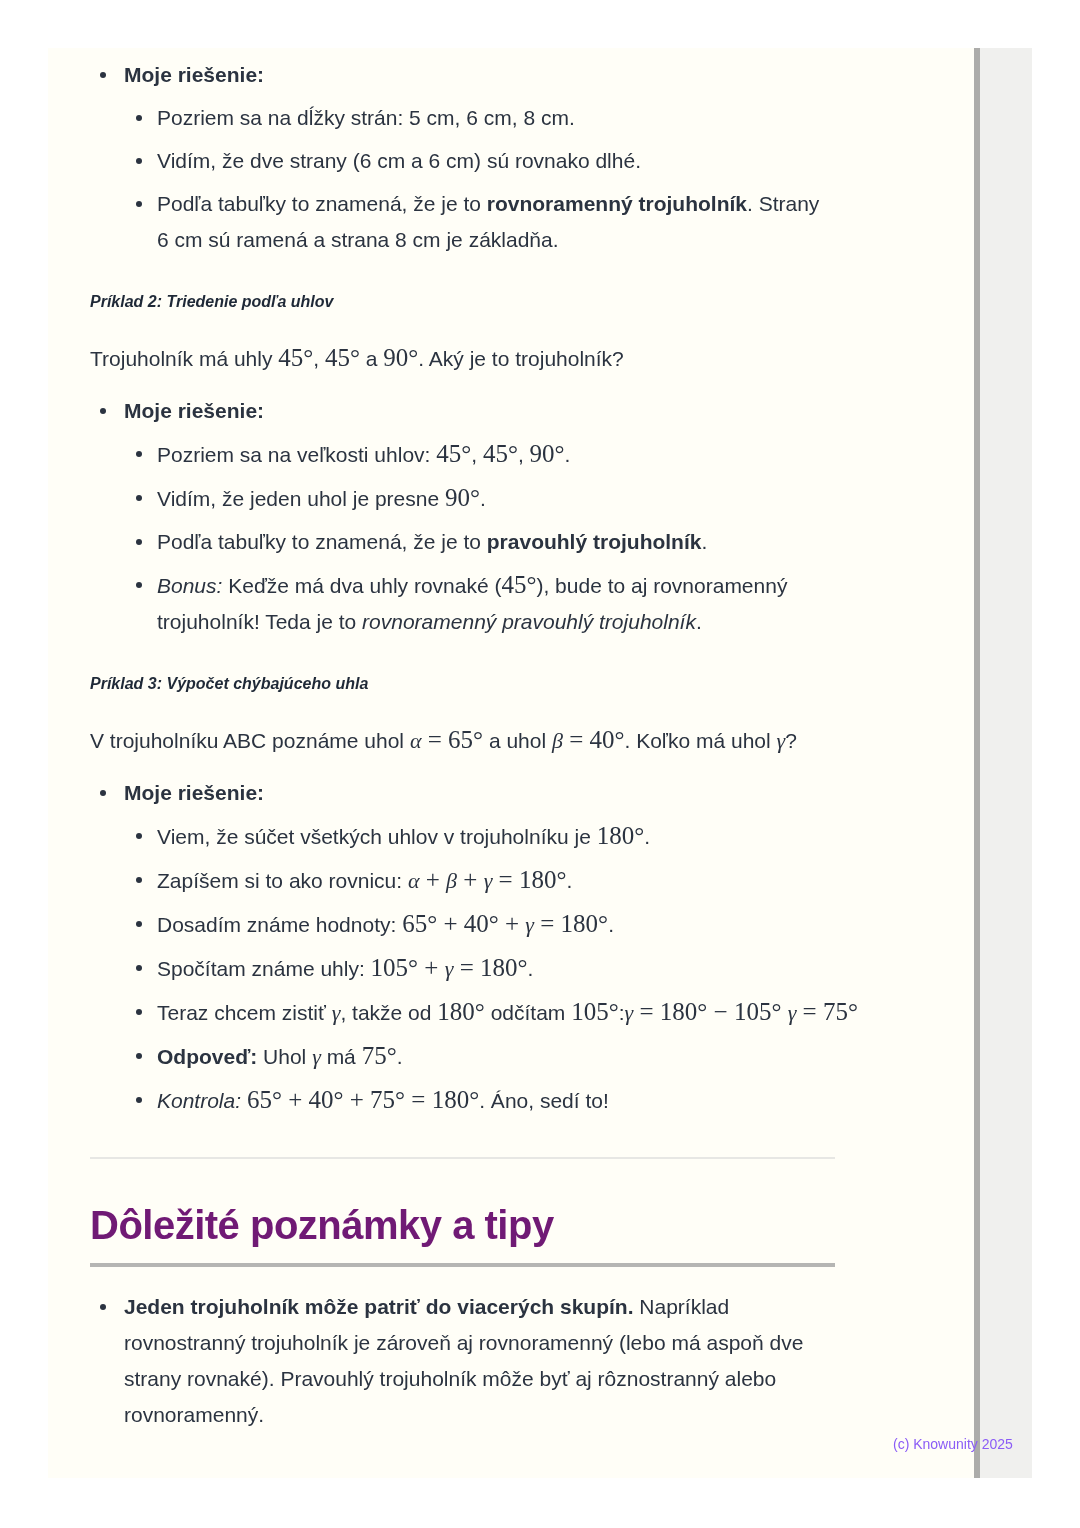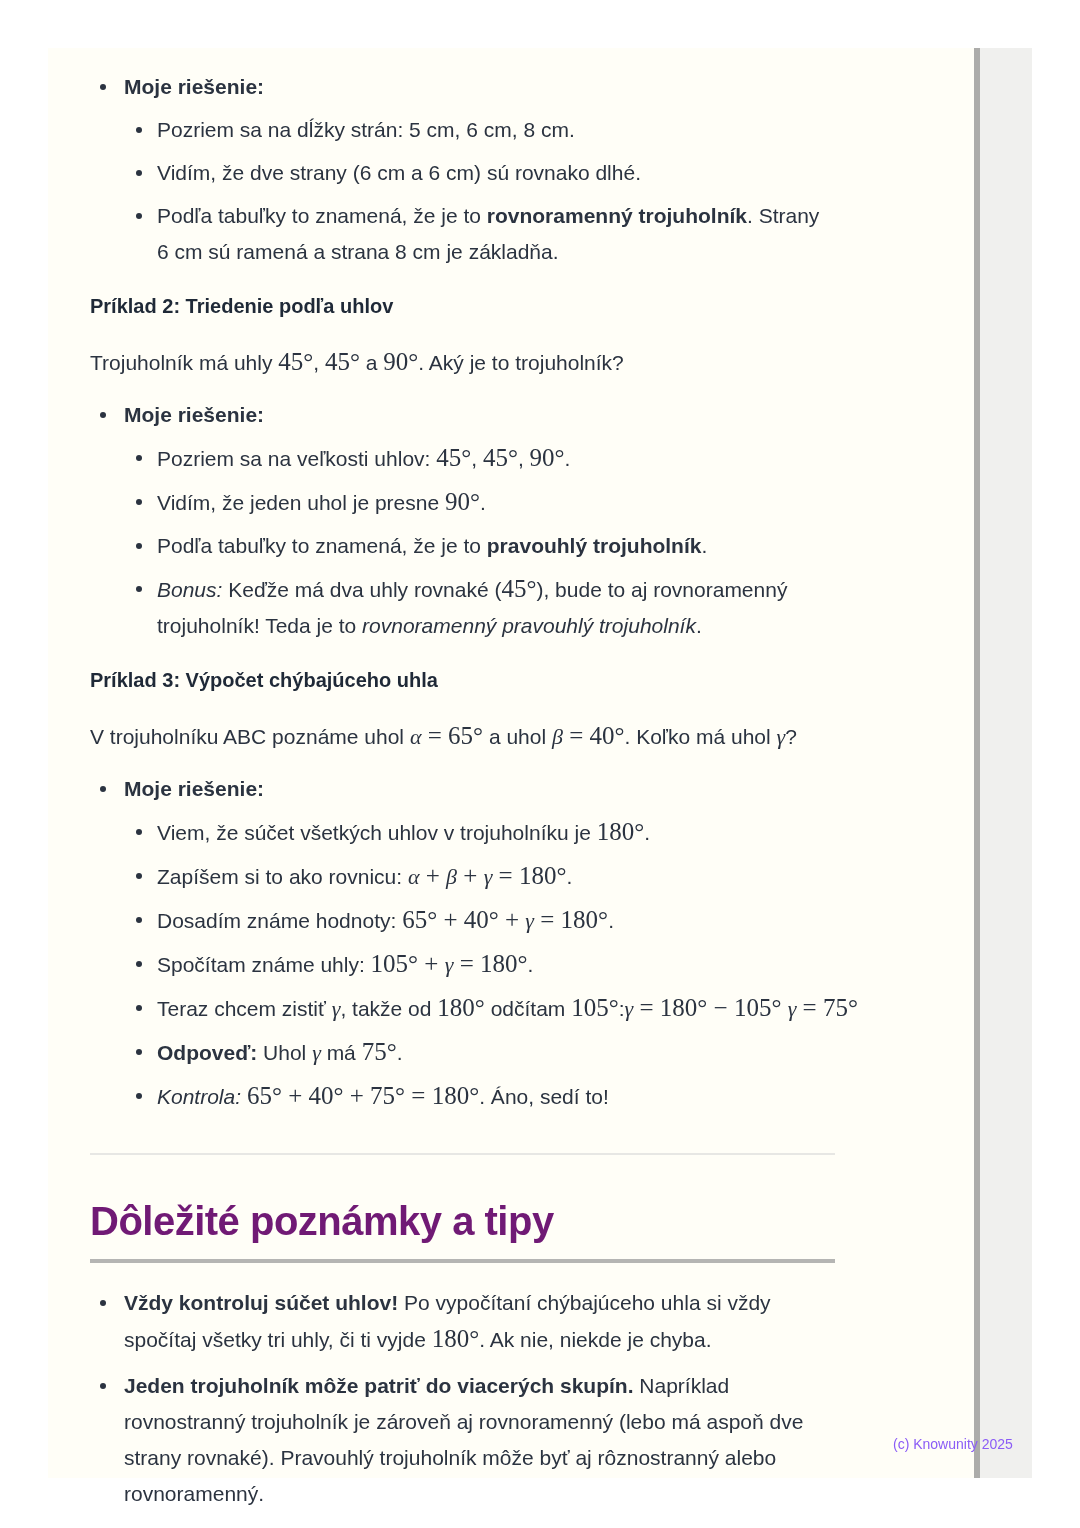--- a/index.html
+++ b/index.html
@@ -24,42 +24,42 @@
     background: #acacaa;
   }
   .next-page-panel {
     position: absolute;
     left: 980px; top: 48px;
     width: 52px; height: 1430px;
     background: #f0f0ee;
   }
   .content {
     position: absolute;
-    left: 42px; top: 14px;
+    left: 42px; top: 2px;
     width: 745px;
     font-size: 21px;
     line-height: 36px;
   }
   
   ul { list-style: none; margin: 0; padding: 0; }
   ul.l1 > li { position: relative; padding-left: 34px; margin-top: 7px; }
   ul.l1 > li::before {
     content: ""; position: absolute; left: 10px; top: 15px;
     width: 6px; height: 6px; border-radius: 50%; background: #2b3340;
   }
   ul.l2 { margin-top: 2px; }
   ul.l2 > li { position: relative; padding-left: 33px; margin-top: 7px; }
   ul.l2 > li::before {
     content: ""; position: absolute; left: 12px; top: 15px;
     width: 6px; height: 6px; border-radius: 50%; background: #2b3340;
   }
   .nw { white-space: nowrap; }
   h3 {
-    margin: 20px 0 0 0;
-    font-size: 20px; line-height: 32px; font-weight: 700; color: #1f2937;
+    margin: 28px 0 0 0;
+    font-size: 16px; line-height: 32px; font-weight: 700; color: #1f2937; font-style: italic;
   }
   p.problem { margin: 22px 0 0 0; white-space: nowrap; }
   .group { margin-top: 16px; }
   .divider-light {
     height: 2px; background: #e7e7e4; border: 0;
     margin: 38px 0 0 0; width: 745px;
   }
   h1.big {
     margin: 42px 0 0 0;
     font-size: 40px; line-height: 48px; font-weight: 700;
@@ -133,21 +133,20 @@
         </ul>
       </li>
     </ul>
 
     <hr class="divider-light">
 
     <h1 class="big">Dôležité poznámky a tipy</h1>
     <hr class="heading-rule">
 
     <ul class="l1 notes">
-      <li><span class="sg b">Vždy kontroluj súčet uhlov!</span><span class="sg"> Po vypočítaní chýbajúceho uhla si vždy spočítaj všetky tri uhly, či ti vyjde </span><span class="sg m">180°</span><span class="sg">. Ak nie, niekde je chyba.</span></li>
       <li><span class="sg b">Jeden trojuholník môže patriť do viacerých skupín.</span><span class="sg"> Napríklad rovnostranný trojuholník je zároveň aj rovnoramenný (lebo má aspoň dve strany rovnaké). Pravouhlý trojuholník môže byť aj rôznostranný alebo rovnoramenný.</span></li>
     </ul>
 
   </div>
 </div>
 
 <div class="page-edge-line"></div>
 <div class="next-page-panel"></div>
 <div class="watermark">(c) Knowunity 2025</div>
 

